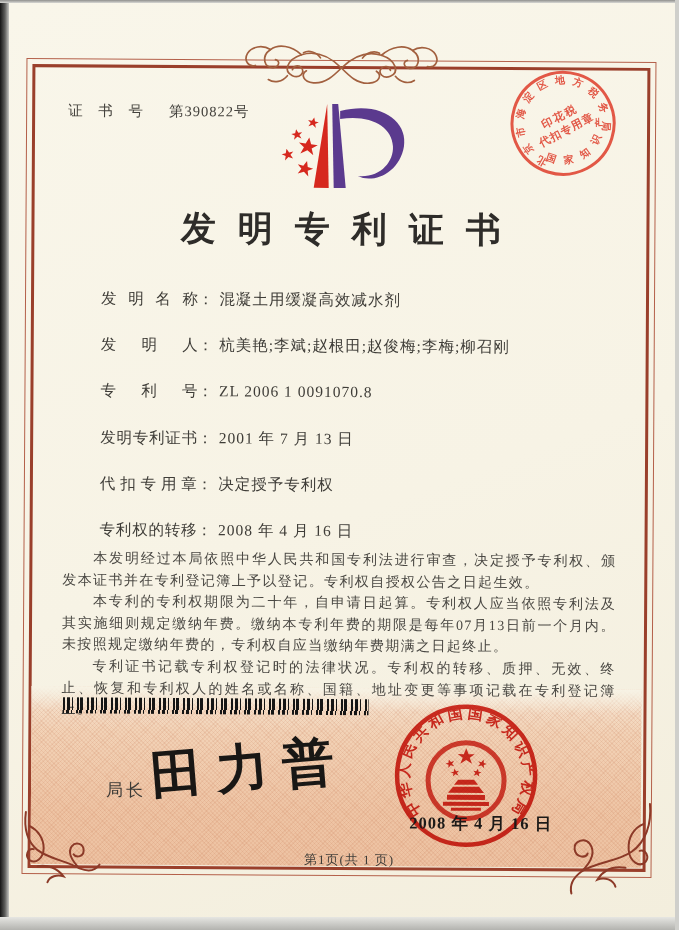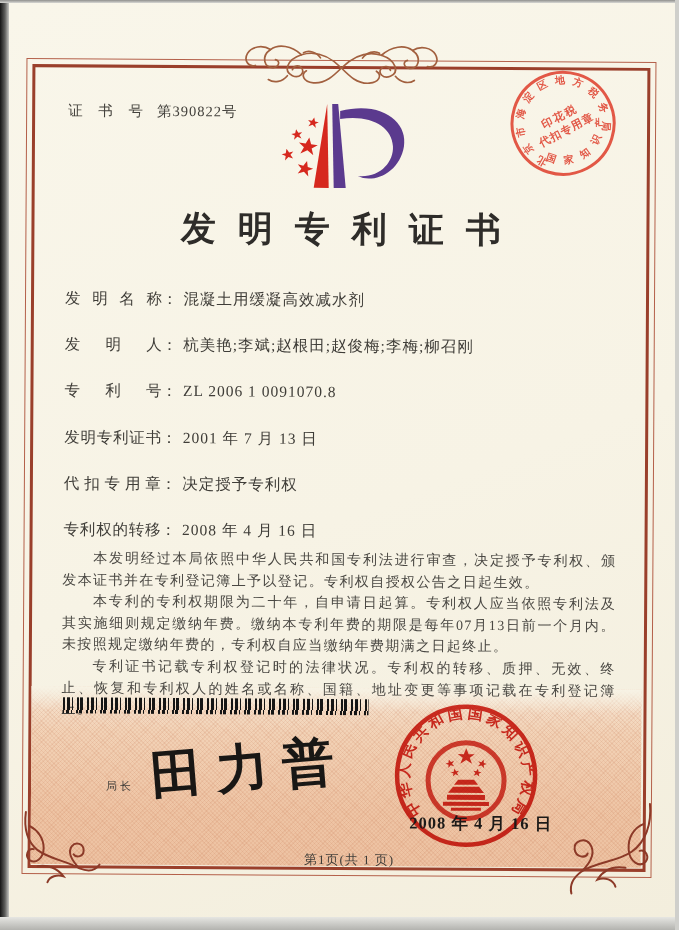--- a/index.html
+++ b/index.html
@@ -24,49 +24,49 @@
   .pink{position:absolute;left:33px;top:688px;width:610px;height:178px;
     background:linear-gradient(#f6e6d4 0%,#f2d2b6 25%,#eec4a4 70%,#edc2a2 100%);}
   .pink .tex{position:absolute;inset:0;
     background-image:
       repeating-linear-gradient(45deg,rgba(186,96,58,.10) 0 1px,transparent 1px 3px),
       repeating-linear-gradient(-45deg,rgba(186,96,58,.10) 0 1px,transparent 1px 3px);}
   .pink .fade{position:absolute;left:0;top:0;width:100%;height:24px;
     background:linear-gradient(#f7f3e5,rgba(247,243,229,0));}
 
   .cert-no{position:absolute;left:66px;top:103px;font-size:14.5px;color:#43413c;letter-spacing:1px;}
-  .cert-no .lbl{letter-spacing:6px;margin-right:8px;}
+  .cert-no .lbl{letter-spacing:6px;margin-right:20px;}
 
   .logo{position:absolute;left:268px;top:96px;}
 
   .stamp-tax{position:absolute;left:505px;top:66px;transform:rotate(-28deg);mix-blend-mode:multiply;opacity:.92;}
   .seal-main{position:absolute;left:393px;top:700px;mix-blend-mode:multiply;opacity:.95;z-index:6;}
 
   .title{position:absolute;left:0;top:206px;width:679px;text-align:center;
     font-size:35px;font-weight:700;color:#2e2c29;letter-spacing:22px;text-indent:22px;}
 
   .field{position:absolute;left:64px;height:24px;font-size:15.5px;color:#3f3d38;white-space:nowrap;}
-  .field .flabel{display:inline-block;width:97px;text-align:justify;text-align-last:justify;vertical-align:top;}
+  .field .flabel{display:inline-block;width:97px;text-align:justify;text-align-last:justify;vertical-align:top;margin-left:36px;}
   .field .colon{margin:0 6px 0 0;}
   .field .fvalue{letter-spacing:1px;}
   .f0{top:290px}.f1{top:336px}.f2{top:382px}.f3{top:429px}.f4{top:475px}.f5{top:521px}
 
   .body-text{position:absolute;left:63px;top:549px;width:554px;
     font-size:14px;line-height:21.6px;letter-spacing:1.4px;color:#4a4843;text-align:justify;}
   .body-text p{margin:0;text-indent:2.2em;}
 
   .barcode{position:absolute;left:64px;top:699px;width:306px;height:16px;z-index:5;
     background:repeating-linear-gradient(90deg,
       #151515 0 2px, transparent 2px 4px,
       #151515 4px 7px, transparent 7px 9px,
       #151515 9px 10px, transparent 10px 14px,
       #151515 14px 16px, transparent 16px 17px,
       #151515 17px 20px, transparent 20px 24px);}
 
-  .signer{position:absolute;left:108px;top:780px;font-size:11px;color:#3c3a36;letter-spacing:3px;z-index:5;}
+  .signer{position:absolute;left:108px;top:780px;font-size:17px;color:#3c3a36;letter-spacing:3px;z-index:5;}
   .signature{position:absolute;left:152px;top:734px;font-size:52px;font-weight:700;color:#191715;
     letter-spacing:14px;transform:rotate(-5deg);z-index:5;font-family:"Liberation Serif","DejaVu Serif",serif;}
 
   .seal-date{position:absolute;left:398px;top:812px;width:170px;text-align:center;
     font-size:16.5px;font-weight:700;color:#1c1a18;letter-spacing:1px;z-index:7;white-space:nowrap;}
 
   .footer{position:absolute;left:0;top:851px;width:679px;text-align:center;text-indent:24px;
     font-size:13px;color:#3e3c38;letter-spacing:1px;z-index:5;}
 
   .orn{position:absolute;z-index:4;}

